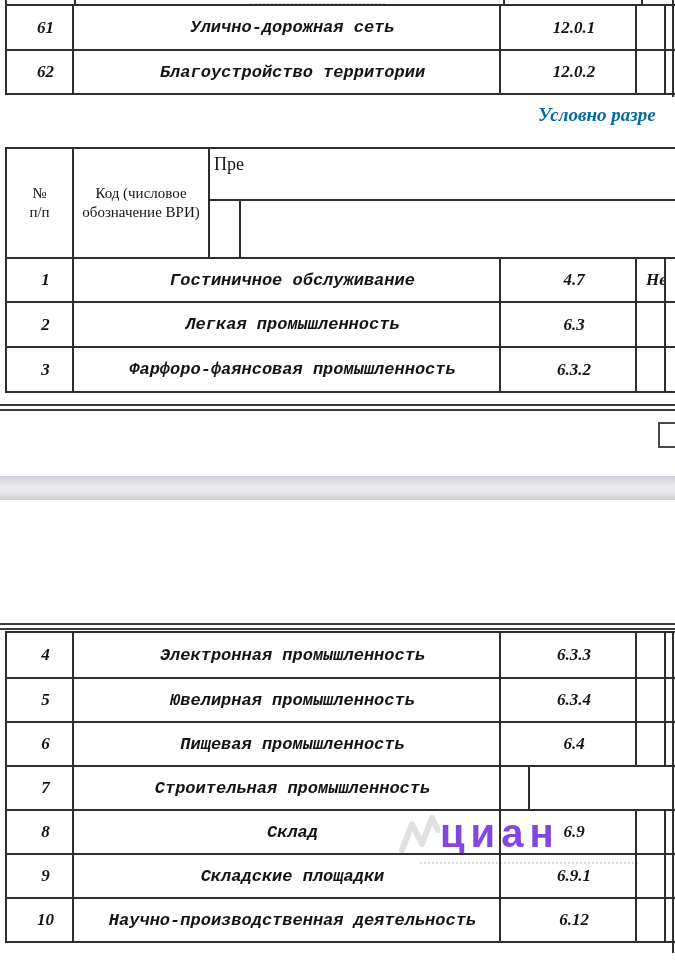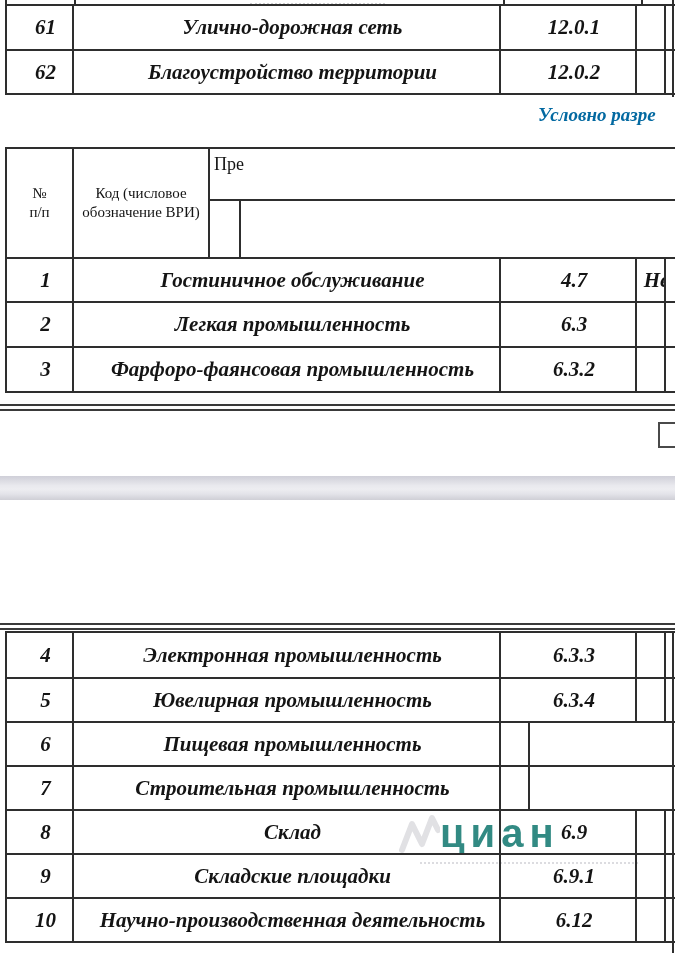--- a/index.html
+++ b/index.html
@@ -12,25 +12,25 @@
     position:absolute;left:5px;width:692px;
     border:2px solid #2e2e2e;box-sizing:border-box;background:transparent;
   }
   .tr{display:flex;box-sizing:border-box;}
   .tr + .tr{border-top:2px solid #2e2e2e;}
   .td{
     box-sizing:border-box;display:flex;align-items:center;justify-content:center;
     text-align:center;overflow:hidden;
   }
   .td.c-num{width:67px;border-right:2px solid #2e2e2e;}
-  .td.c-name{width:427px;border-right:2px solid #2e2e2e;}
+  .td.c-name{width:427px;border-right:2px solid #2e2e2e;font-family:Liberation Mono, monospace;}
   .td.c-code{width:136px;border-right:2px solid #2e2e2e;}
   .td.c-extra{width:29px;border-right:2px solid #2e2e2e;}
   .td.c-rest{flex:1;}
-  .bolditalic, .td.data{font-weight:bold;font-style:italic;font-size:21px;padding-left:12px;}
+  .bolditalic, .td.data{font-weight:bold;font-style:italic;font-size:17px;padding-left:12px;}
   .headcell{font-weight:normal;font-style:normal;font-size:15px;line-height:1.3;}
   
   .sliver-v{position:absolute;top:0;width:2px;height:5px;background:#2e2e2e;}
   .top-dotted{
     position:absolute;left:250px;top:0;width:135px;height:3px;
     border-bottom:2px dotted #cfcfd2;
   }
   .section-heading{
     position:absolute;left:538px;top:104px;white-space:nowrap;
     font-weight:bold;font-style:italic;font-size:19px;color:#0369a1;
@@ -58,21 +58,21 @@
   .sub-hline{position:absolute;background:#2e2e2e;height:2px;}
   .sub-vline{position:absolute;background:#2e2e2e;width:2px;}
   .vline672{position:absolute;left:672px;width:2px;background:#2e2e2e;}
   
   .watermark{
     position:absolute;left:398px;top:810px;display:flex;align-items:center;
     color:#d4d4da;opacity:0.85;pointer-events:none;
   }
   .wm-text{
     font-family:"Liberation Sans", sans-serif;font-weight:bold;font-size:40px;
-    letter-spacing:6px;color:#0f766e;
+    letter-spacing:6px;color:#6d28d9;
   }
   .wm-sub{
     position:absolute;left:420px;top:858px;width:218px;height:4px;
     border-bottom:2px dotted #dcdce0;
   }
 </style>
 </head>
 <body>
 
 <div class="sliver-v" style="left:5px"></div>
@@ -166,20 +166,21 @@
   <div class="tr" style="height:44px">
     <div class="td c-num data">5</div>
     <div class="td c-name data">Ювелирная промышленность</div>
     <div class="td c-code data">6.3.4</div>
     <div class="td c-extra data"></div>
     <div class="td c-rest"></div>
   </div>
   <div class="tr" style="height:44px">
     <div class="td c-num data">6</div>
     <div class="td c-name data">Пищевая промышленность</div>
+    <div class="td c-code data">6.4</div>
     <div class="td c-extra data"></div>
     <div class="td c-rest"></div>
   </div>
   <div class="tr" style="height:44px">
     <div class="td c-num data">7</div>
     <div class="td c-name data">Строительная промышленность</div>
     <div class="td c-extra data"></div>
     <div class="td c-rest"></div>
   </div>
   <div class="tr" style="height:44px">

